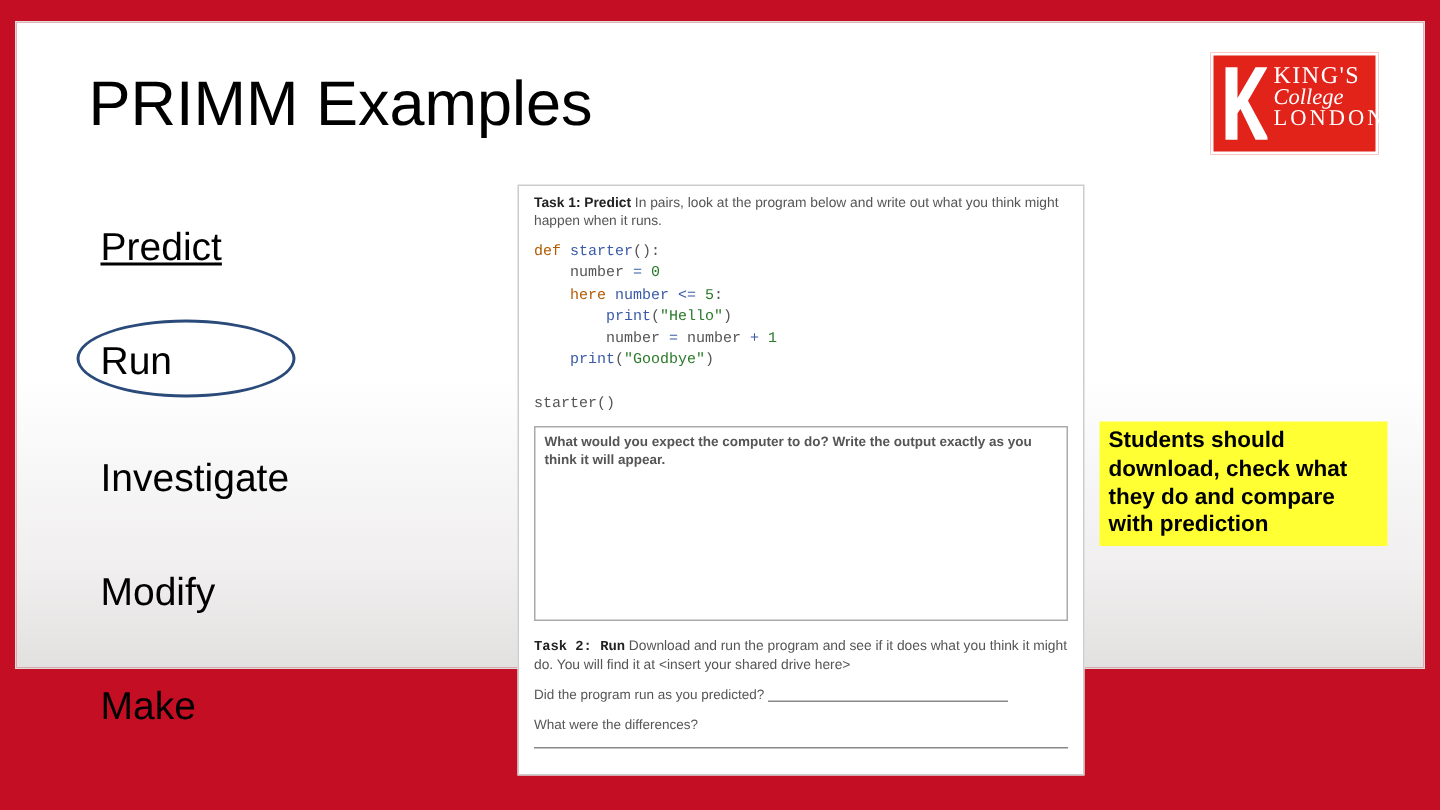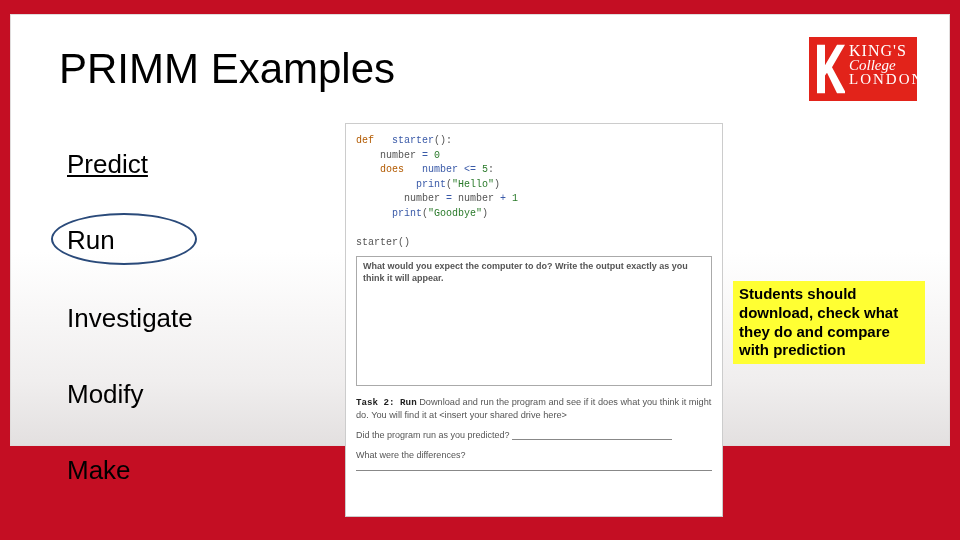--- a/index.html
+++ b/index.html
@@ -79,21 +79,21 @@
     font-size: 10px;
     line-height: 1.45;
     white-space: pre;
     margin: 4px 0 6px 0;
   }
   .kw-def { color:#b25a00; }
   .kw-blue { color:#3a5aa8; }
   .kw-ctrl { color:#b25a00; }
   .kw-num { color:#2a7a2a; }
   .kw-str { color:#2a7a2a; }
-  .kw-id { color:#3a5aa8;margin-left:12px; }
+  .kw-id { color:#3a5aa8; }
   .worksheet .qbox {
     border: 1px solid #aaa;
     height: 130px;
     margin: 6px 0 10px 0;
     padding: 4px 6px;
     font-size: 9px;
     color:#555;
     line-height:1.3;
     font-weight:bold;
   }
@@ -141,23 +141,26 @@
 
     <div class="stage s1">Predict</div>
     <div class="stage s2">Run</div>
     <div class="stage s4">Modify</div>
     <div class="stage s3">Investigate</div>
     <div class="stage s5">Make</div>
 
     <div class="ellipse"></div>
 
     <div class="worksheet">
+      <div class="task1">
+        <b>Task 1: Predict</b><span> In pairs, look at the program below and write out what you think might happen when it runs.</span>
+      </div>
       <div class="code"><span class="kw-def">def</span><span class="kw-id"> starter</span><span>():</span>
 <span>    number </span><span class="kw-blue">=</span><span class="kw-num"> 0</span>
-<span class="kw-ctrl">    does </span><span class="kw-id">number </span><span class="kw-blue">&lt;=</span><span class="kw-num"> 5</span><span>:</span>
+<span class="kw-ctrl">    here </span><span class="kw-id">number </span><span class="kw-blue">&lt;=</span><span class="kw-num"> 5</span><span>:</span>
 <span class="kw-id">        print</span><span>(</span><span class="kw-str">"Hello"</span><span>)</span>
 <span>        number </span><span class="kw-blue">=</span><span> number </span><span class="kw-blue">+</span><span class="kw-num"> 1</span>
 <span class="kw-id">    print</span><span>(</span><span class="kw-str">"Goodbye"</span><span>)</span>
 
 <span>starter()</span></div>
       <div class="qbox">
         <span>What would you expect the computer to do? Write the output exactly as you think it will appear.</span>
       </div>
       <div class="task2">
         <b>Task 2: Run</b><span> Download and run the program and see if it does what you think it might do. You will find it at &lt;insert your shared drive here&gt;</span>

